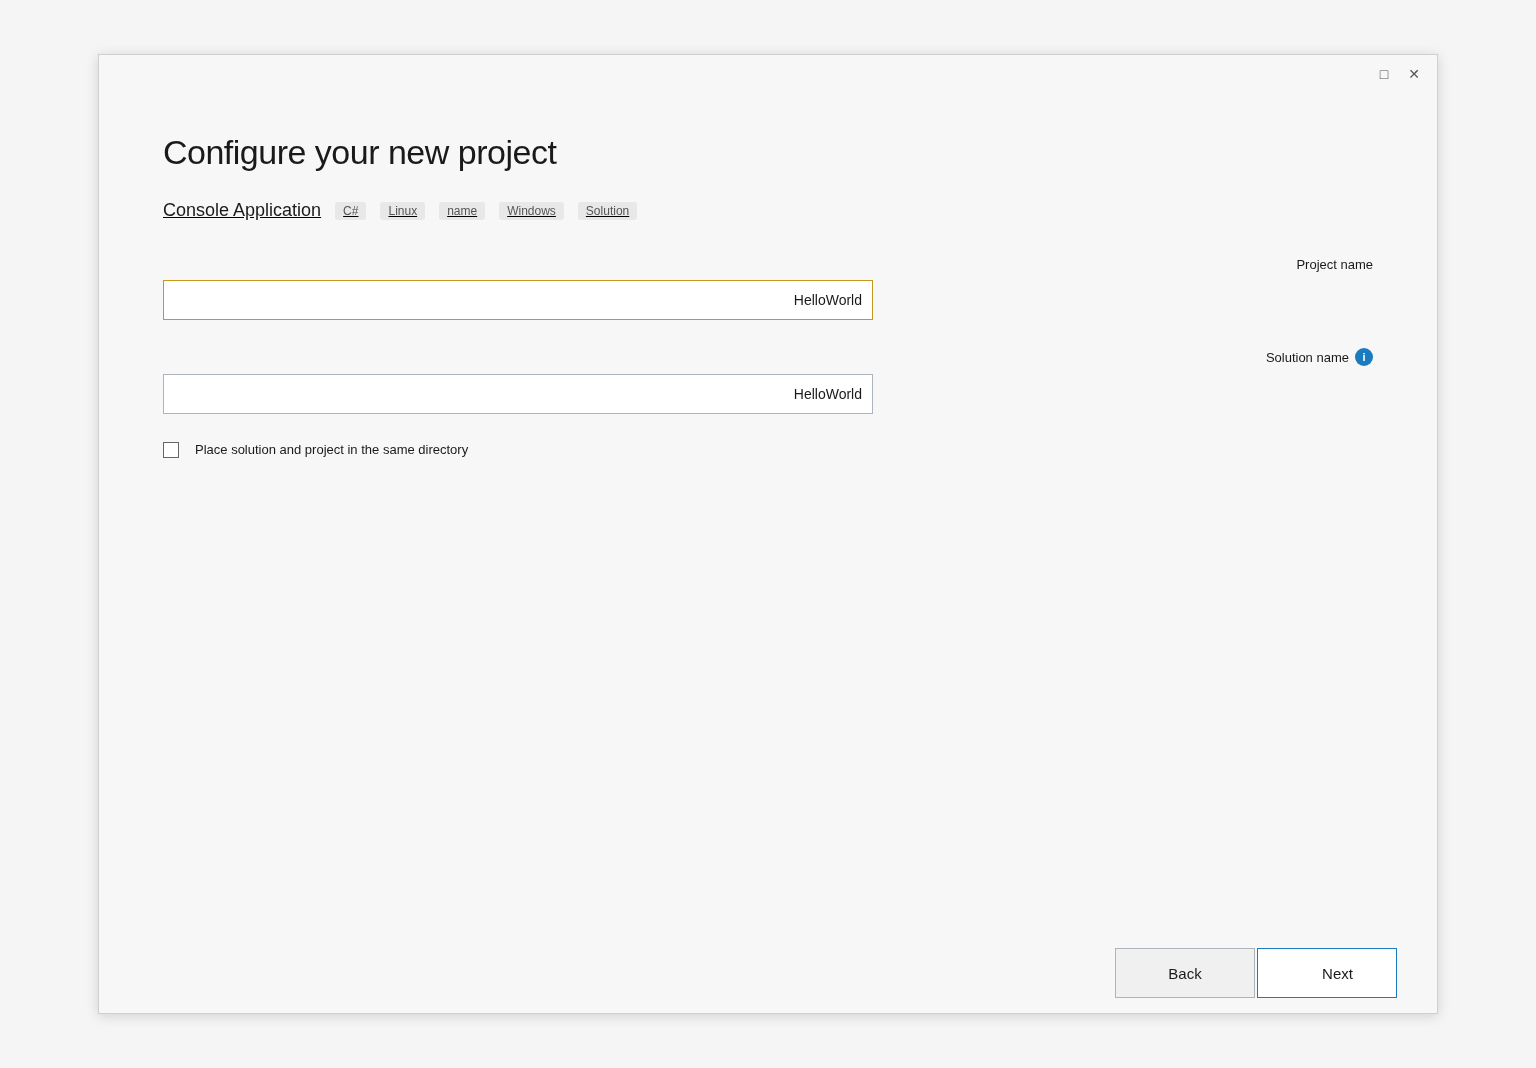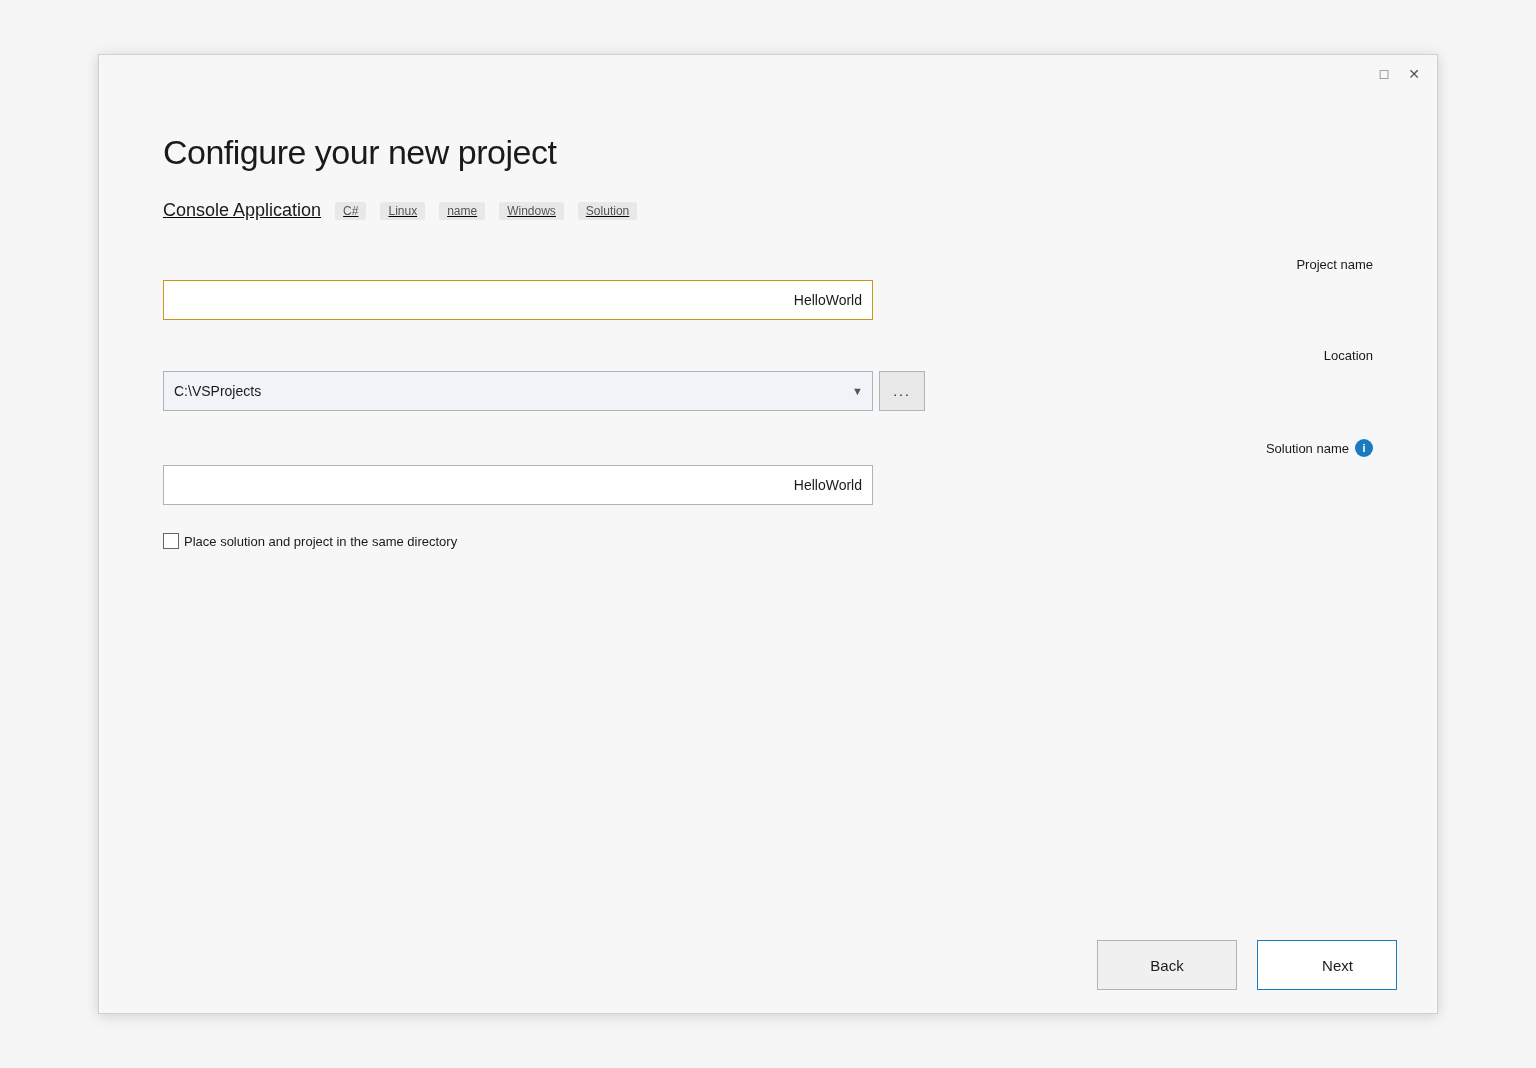--- a/index.html
+++ b/index.html
@@ -170,22 +170,21 @@
       font-size: 14px;
       color: #1a1a1a;
       display: flex;
       align-items: center;
       justify-content: center;
       letter-spacing: 2px;
     }
 
     .checkbox-row {
       display: flex;
-      align-items: center;
-      gap: 5px;
+      gap: 16px;
       margin-top: 20px;
     }
 
     .checkbox-input {
       width: 16px;
       height: 16px;
       border: 1.5px solid #666;
       background: white;
       cursor: pointer;
       appearance: none;
@@ -201,29 +200,29 @@
       font-size: 11px;
     }
 
     .checkbox-label {
       font-size: 13px;
       color: #1a1a1a;
     }
 
     .bottom-bar {
       position: absolute;
-      bottom: 8px;
+      bottom: 0;
       left: 0;
       right: 0;
       height: 80px;
       display: flex;
       align-items: center;
       justify-content: flex-end;
       padding: 0 40px;
-      gap: 20px;
+      gap: 2px;
     }
 
     .bottom-btn {
       min-width: 140px;
       height: 50px;
       border: 1.5px solid #adb4bc;
       background: #f0f0f0;
       font-size: 15px;
       color: #1a1a1a;
       cursor: pointer;
@@ -260,34 +259,20 @@
       <span class="tag">Solution</span>
     </div>
 
     <div class="form-section">
       <div class="form-label">
         <span>Project name</span>
       </div>
       <input type="text" class="text-input" value="HelloWorld" style="">
     </div>
 
-    <div class="form-section">
-      <div class="form-label">
-        <span>Location</span>
-      </div>
-      <div class="location-row">
-        <div class="location-select-wrapper">
-          <select class="location-select">
-            <option>C:\VSProjects</option>
-          </select>
-          <span class="select-arrow">▼</span>
-        </div>
-        <button class="browse-btn">...</button>
-      </div>
-    </div>
 
     <div class="form-section">
       <div class="form-label">
         <span>Solution name</span>
         <span class="info-icon">i</span>
       </div>
       <input type="text" class="text-input normal" value="HelloWorld" style="">
     </div>
 
     <div class="checkbox-row">

